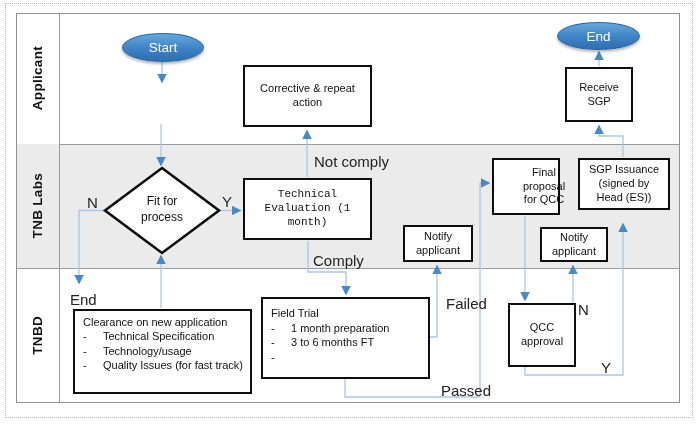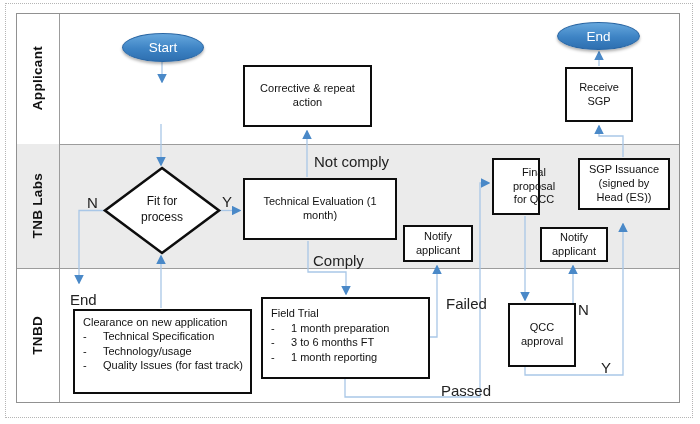--- a/index.html
+++ b/index.html
@@ -120,29 +120,29 @@
   </div>
 
   <div class="node" style="left:565px;top:67px;width:68px;height:55px;">
     <span class="wrapblock" style="max-width:52px;">Receive SGP</span>
   </div>
 
   <div class="diamond-text" style="left:127px;top:189px;width:70px;height:42px;">
     <span class="wrapblock" style="max-width:50px;">Fit for process</span>
   </div>
 
-  <div class="node" style="left:243px;top:178px;width:154px;height:62px;">
+  <div class="node" style="left:243px;top:178px;width:129px;height:62px;font-family:Liberation Mono, monospace;">
     <span class="wrapblock" style="max-width:116px;">Technical Evaluation (1 month)</span>
   </div>
 
   <div class="node" style="left:403px;top:225px;width:70px;height:37px;">
     <span class="wrapblock" style="max-width:56px;">Notify applicant</span>
   </div>
 
-  <div class="node" style="left:492px;top:158px;width:48px;height:57px;padding-left:36px;">
+  <div class="node" style="left:492px;top:158px;width:68px;height:57px;padding-left:36px;">
     <span class="wrapblock" style="max-width:52px;">Final proposal for QCC</span>
   </div>
 
   <div class="node" style="left:540px;top:227px;width:68px;height:35px;">
     <span class="wrapblock" style="max-width:56px;">Notify applicant</span>
   </div>
 
   <div class="node" style="left:578px;top:158px;width:92px;height:52px;">
     <span class="wrapblock" style="max-width:76px;">SGP Issuance (signed by Head (ES))</span>
   </div>
@@ -156,21 +156,20 @@
     <div class="bullet">
         <span class="dash">-</span>
         <span class="btxt">1 month preparation</span>
       </div>
     <div class="bullet">
         <span class="dash">-</span>
         <span class="btxt">3 to 6 months FT</span>
       </div>
     <div class="bullet">
         <span class="dash">-</span>
-        <span class="btxt">1 month reporting</span>
       </div>
   </div>
 
   <div class="listbox" style="left:73px;top:309px;width:179px;height:85px;line-height:1.3;">
     <div class="title">Clearance on new application</div>
     <div class="bullet">
         <span class="dash">-</span>
         <span class="btxt">Technical Specification</span>
       </div>
     <div class="bullet">

